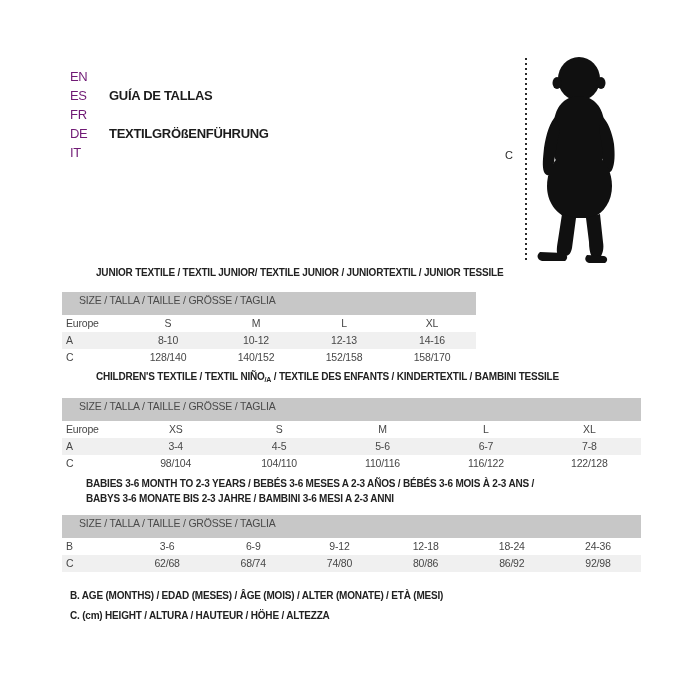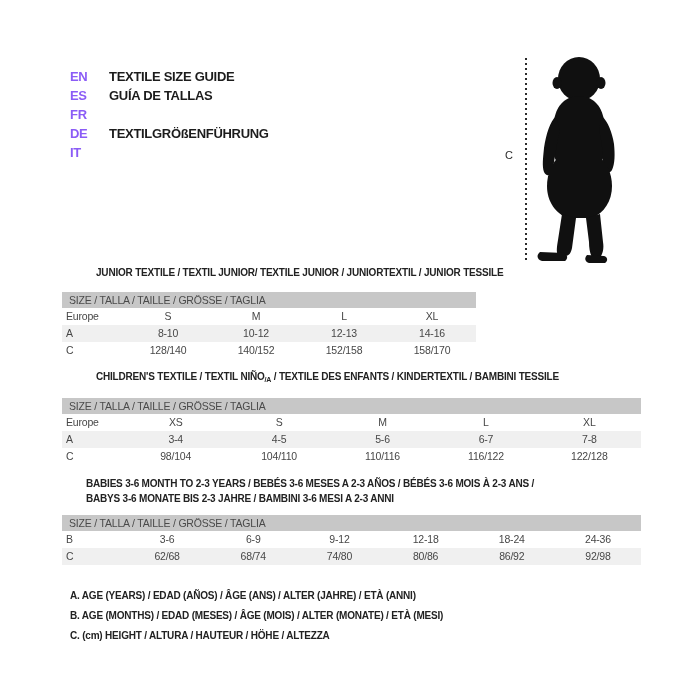--- a/index.html
+++ b/index.html
@@ -4,56 +4,55 @@
 <style>
   html,body { margin:0; padding:0; background:#ffffff; }
   .page {
     position:relative; width:700px; height:700px; background:#ffffff;
     font-family:"Liberation Sans", sans-serif; color:#1f1f1f; overflow:hidden;
   }
 
   
   .lang-block { position:absolute; left:70px; top:67px; }
   .lang-row { display:flex; height:19px; line-height:19px; }
-  .lang-code { width:39px; font-weight:bold; font-size:13px; letter-spacing:-0.3px; color:#8b5cf6; }
+  .lang-code { width:39px; font-weight:normal; font-size:13px; letter-spacing:-0.3px; color:#701a75; }
   .lang-label { font-weight:bold; font-size:13px; letter-spacing:-0.3px; color:#1c1c1c; white-space:nowrap; }
 
   
   .figure { position:absolute; left:500px; top:55px; width:135px; height:212px; }
   .measure-label { position:absolute; left:5px; top:94px; font-size:11px; color:#2b2b2b; }
   .dotted-line { position:absolute; left:25px; top:3px; width:2px; height:204px;
     background:repeating-linear-gradient(to bottom, #2b2b2b 0 2px, transparent 2px 5px); }
   .baby-svg { position:absolute; left:34px; top:1px; }
 
   
   .section-title { position:absolute; font-weight:bold; font-size:10px; letter-spacing:-0.2px;
     color:#222222; white-space:nowrap;margin-left:26px; }
   .section-title.two-line { white-space:normal; line-height:15px; width:480px; }
   .sub { font-size:7px; vertical-align:-2px; }
 
   .table { position:absolute; font-size:10.5px; letter-spacing:-0.2px; color:#474747; }
-  .theader { height:16px; line-height:16px; padding-left:7px; color:#4a4a4a; }
+  .theader { height:23px; line-height:16px; padding-left:17px; color:#4a4a4a; }
   .trow { display:flex; height:17px; line-height:17px; }
   .tlabel { width:58px; padding-left:4px; }
   .tcell { flex:1; text-align:center; }
 
   
   .notes { position:absolute; left:70px; top:586px; }
   .note-line { font-weight:bold; font-size:10px; letter-spacing:-0.2px; color:#222222;
     height:20px; line-height:20px; white-space:nowrap; }
 </style>
 </head>
 <body>
 
 <div class="page">
 
   <div class="lang-block">
     <div class="lang-row">
       <span class="lang-code">EN</span>
-      <span class="lang-label">TEXTILE SIZE GUIDE</span>
     </div>
     <div class="lang-row">
       <span class="lang-code">ES</span>
       <span class="lang-label">GUÍA DE TALLAS</span>
     </div>
     <div class="lang-row">
       <span class="lang-code">FR</span>
     </div>
     <div class="lang-row">
       <span class="lang-code">DE</span>
@@ -165,18 +164,17 @@
           <div class="tcell">68/74</div>
           <div class="tcell">74/80</div>
           <div class="tcell">80/86</div>
           <div class="tcell">86/92</div>
           <div class="tcell">92/98</div>
         </div>
       </div>
   </div>
 
   <div class="notes">
-    <div class="note-line">A. AGE (YEARS) / EDAD (AÑOS) / ÂGE (ANS) / ALTER (JAHRE) / ETÀ (ANNI)</div>
     <div class="note-line">B. AGE (MONTHS) / EDAD (MESES) / ÂGE (MOIS) / ALTER (MONATE) / ETÀ (MESI)</div>
     <div class="note-line">C. (cm) HEIGHT / ALTURA / HAUTEUR / HÖHE / ALTEZZA</div>
   </div>
 
 </div>
 
 </body></html>

